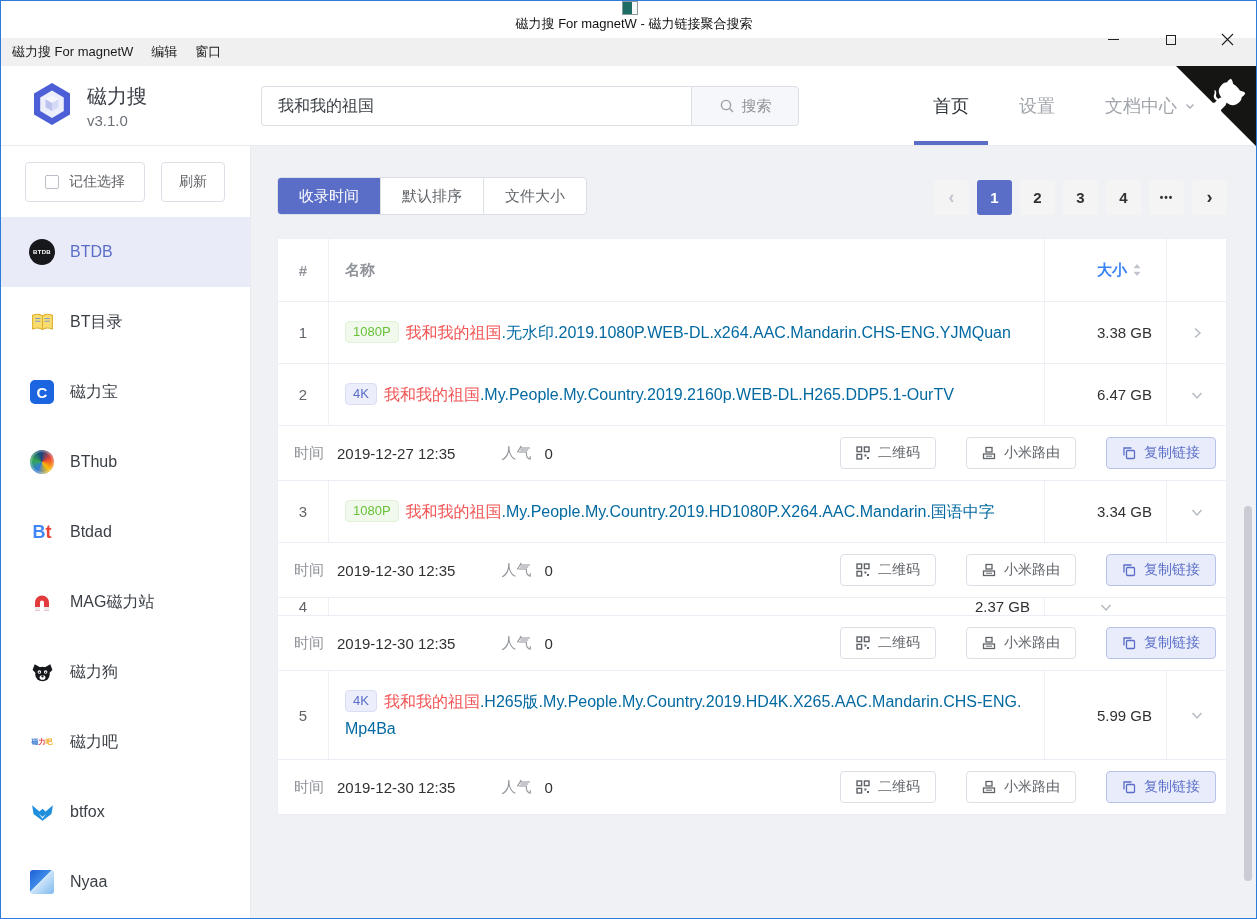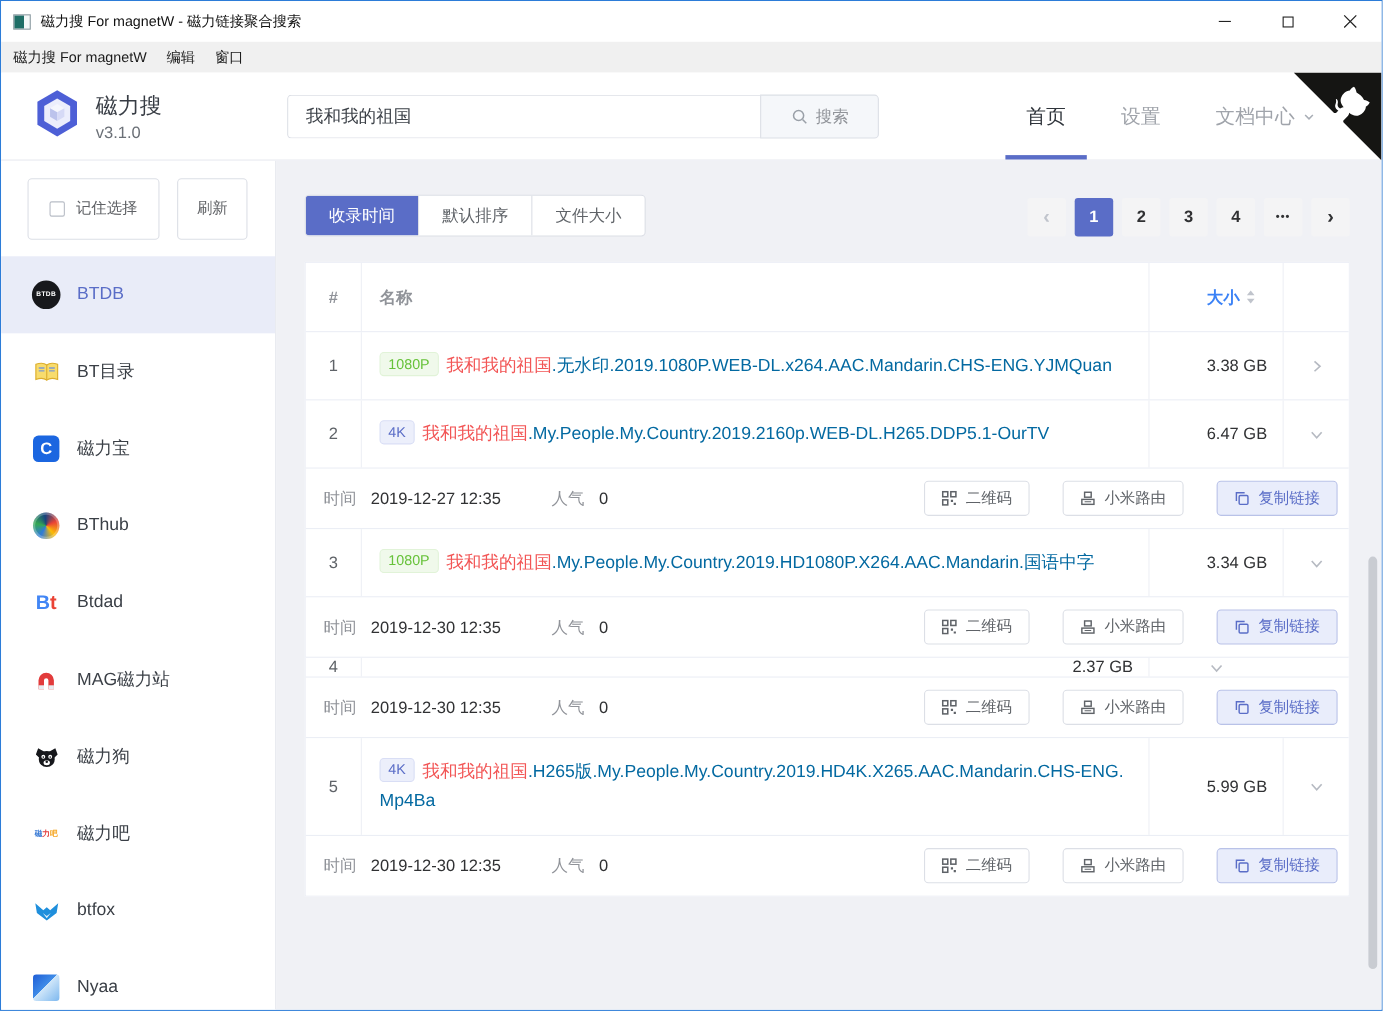--- a/index.html
+++ b/index.html
@@ -1,21 +1,21 @@
 <!DOCTYPE html>
 <html><head>
 <meta charset="utf-8">
 <style>
   * { box-sizing: border-box; margin: 0; padding: 0; }
   html,body { background:#dfe3e8; }
   body { font-family:"Liberation Sans", sans-serif; }
   .window { position:relative; width:1257px; height:919px; background:#fff; border:1px solid #2c7cd8; overflow:hidden; }
 
   
-  .titlebar { height:37px; display:flex; align-items:center; padding-left:11px; background:#fff; }
+  .titlebar { height:37px; display:flex; align-items:center; padding-left:11px; background:#fff;flex-direction:column; }
   .app-icon { width:16px; height:14px; border:1px solid #8a9aa0; background:linear-gradient(90deg,#1f6e66 62%,#f4f8f8 62%); margin-right:9px; flex-shrink:0; }
   .title-text { font-size:13px; color:#111; }
   .win-controls { margin-left:auto; display:flex; height:100%; }
   .win-btn { width:57px; height:100%; display:flex; align-items:center; justify-content:center; cursor:pointer; }
   .min-glyph { width:11px; height:1px; background:#222; }
   .max-glyph { width:10px; height:10px; border:1px solid #222; }
 
   
   .menubar { height:28px; background:#f0f0f0; display:flex; align-items:center; padding-left:2px; font-size:13px; color:#1a1a1a; }
   .menu-item { padding:0 9px; height:100%; display:flex; align-items:center; cursor:pointer; }
@@ -35,21 +35,21 @@
   .nav-item { font-size:18px; color:#a0a4ab; position:relative; height:100%; display:flex; align-items:center; gap:7px; cursor:pointer; }
   .nav-item.active { color:#2f343b; }
   .nav-item.active::after { content:""; position:absolute; left:50%; transform:translateX(-50%); bottom:0; width:74px; height:4px; background:#5a6dc7; }
   .github-corner { position:absolute; top:0; right:0; width:80px; height:80px; cursor:pointer; z-index:3; }
 
   .body-row { flex:1; display:flex; min-height:0; }
 
   
   .sidebar { width:250px; background:#fff; border-right:1px solid #e9ebf0; flex-shrink:0; }
   .side-controls { display:flex; gap:16px; margin:16px 0 0 24px; }
-  .btn-plain { height:56px; border:1px solid #dcdfe6; border-radius:4px; background:#fff; display:flex; align-items:center; justify-content:center; gap:10px; font-size:14px; color:#606266; cursor:pointer; font-family:inherit; }
+  .btn-plain { height:40px; border:1px solid #dcdfe6; border-radius:4px; background:#fff; display:flex; align-items:center; justify-content:center; gap:10px; font-size:14px; color:#606266; cursor:pointer; font-family:inherit; }
   .btn-remember { width:120px; }
   .btn-refresh { width:64px; }
   .checkbox { width:14px; height:14px; border:1px solid #b8bdc6; border-radius:2px; background:#fff; }
   .source-list { margin-top:15px; }
   .source-item { height:70px; display:flex; align-items:center; padding-left:28px; gap:15px; font-size:16px; color:#3a3f46; cursor:pointer; }
   .source-item.active { background:#e9ecf8; color:#5a6dc7; }
   .src-icon { width:26px; height:26px; display:flex; align-items:center; justify-content:center; flex-shrink:0; }
 
   
   .content { flex:1; background:#f0f1f5; padding:31px 29px 0 26px; min-width:0; overflow:hidden; }

